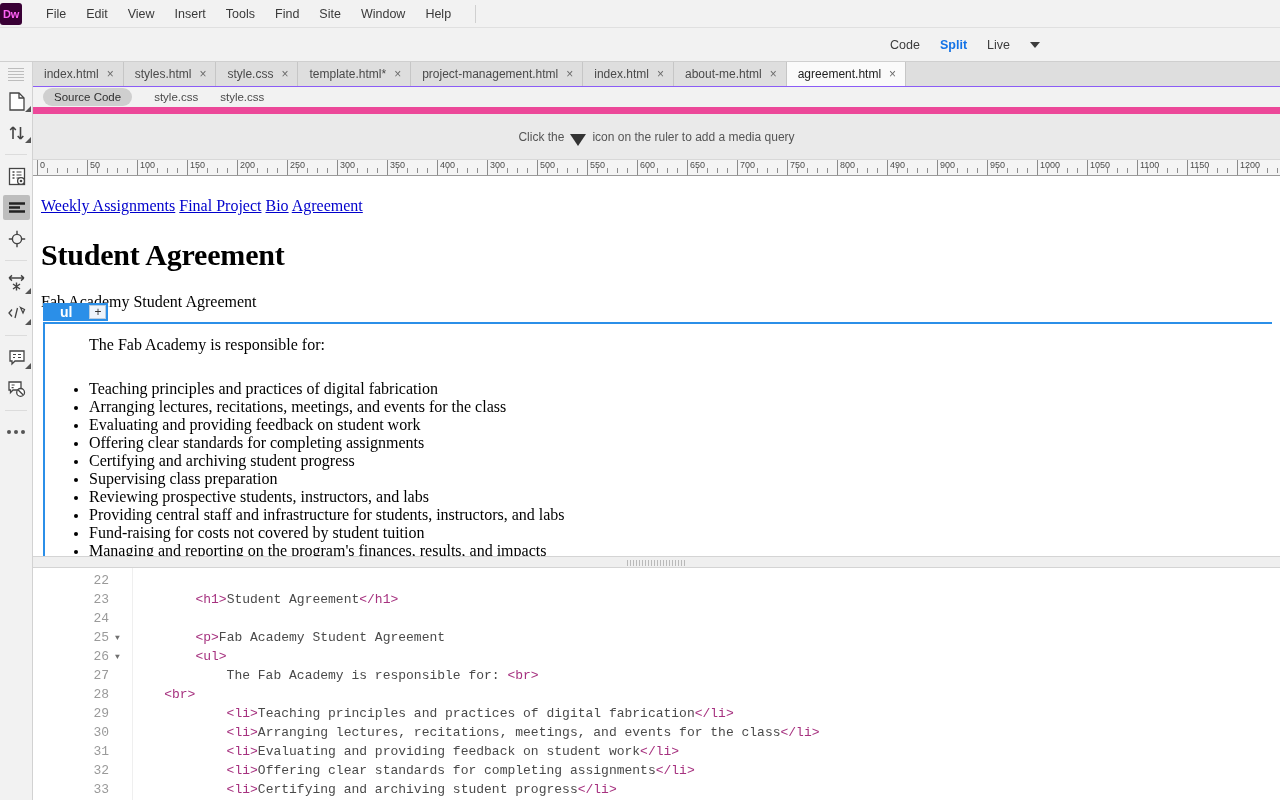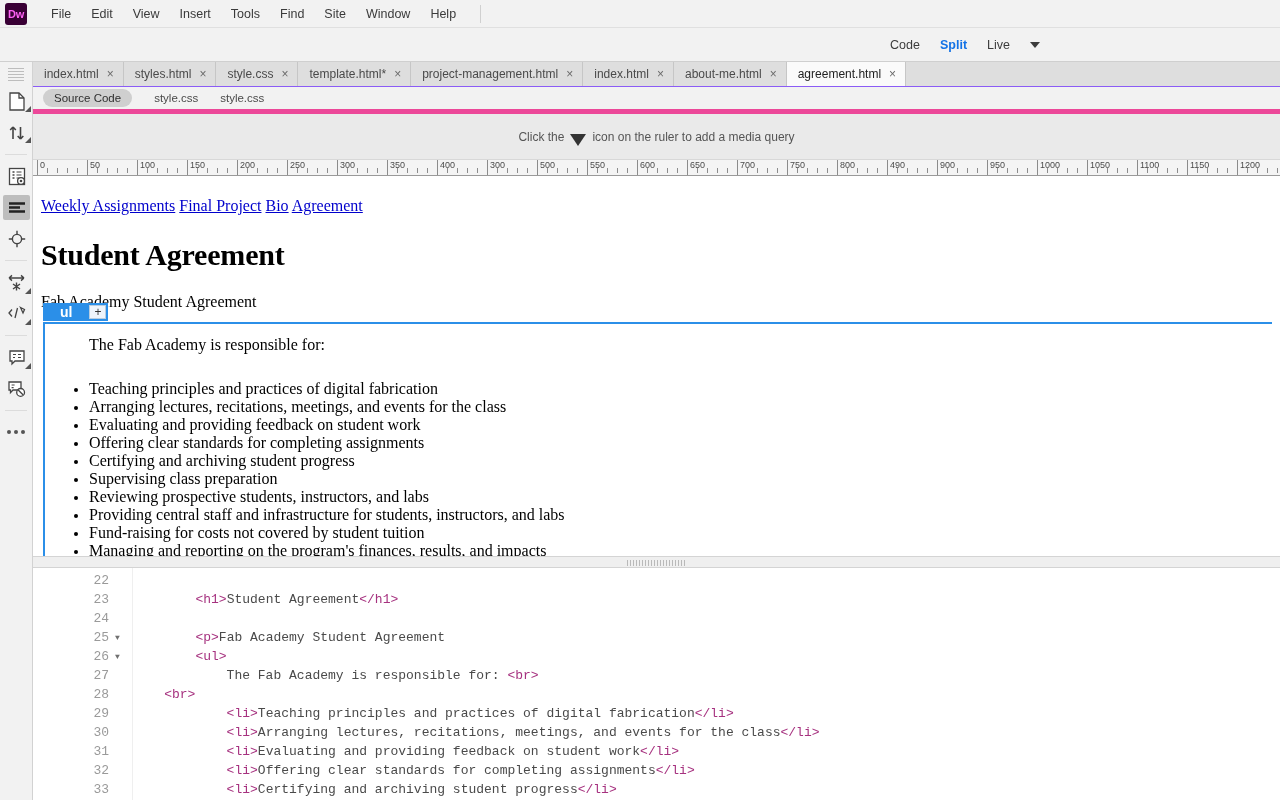--- a/index.html
+++ b/index.html
@@ -14,21 +14,21 @@
   #app { position: relative; width: 1280px; height: 800px; }
 
   
   .menubar {
     position: absolute; left: 0; top: 0; width: 1280px; height: 28px;
     background: #f2f2f2;
     display: flex; align-items: center;
     border-bottom: 1px solid #e0e0e0;
   }
   .dw-logo {
-    width: 22px; height: 22px; margin-left: 5px; margin-right: 14px;
+    width: 22px; height: 22px; margin-right: 14px;
     background: #390035; border-radius: 3px;
     color: #ff61f6; font-size: 11px; font-weight: bold;
     display: flex; align-items: center; justify-content: center;
     letter-spacing: -0.3px;
   }
   .menu-item {
     font-size: 12.5px; color: #3a3a3a; padding: 3px 10px; white-space: nowrap;
   }
   .menu-sep {
     width: 1px; height: 18px; background: #d0d0d0; margin-left: 14px;
@@ -89,21 +89,21 @@
     border-right: 1px solid #c6c6c6; white-space: nowrap;
     background: #dedede;
   }
   .dtab.active { background: #fafafa; color: #222; }
   .dtab .x { font-size: 12px; color: #6b6b6b; line-height: 1; }
 
   
   .srcbar {
     position: absolute; left: 33px; top: 87px; width: 1247px; height: 27px;
     background: #f2f2f2; display: flex; align-items: center;
-    border-bottom: 5px solid #ec4899;
+    border-bottom: 7px solid #ec4899;
   }
   .srcpill {
     font-size: 11.5px; color: #2f2f2f; background: #cfcfcf;
     border-radius: 10px; padding: 3px 11px; margin-left: 10px;
   }
   .srcitem { font-size: 11.5px; color: #4a4a4a; margin-left: 22px; }
 
   
   .mqbar {
     position: absolute; left: 33px; top: 114px; width: 1247px; height: 46px;

